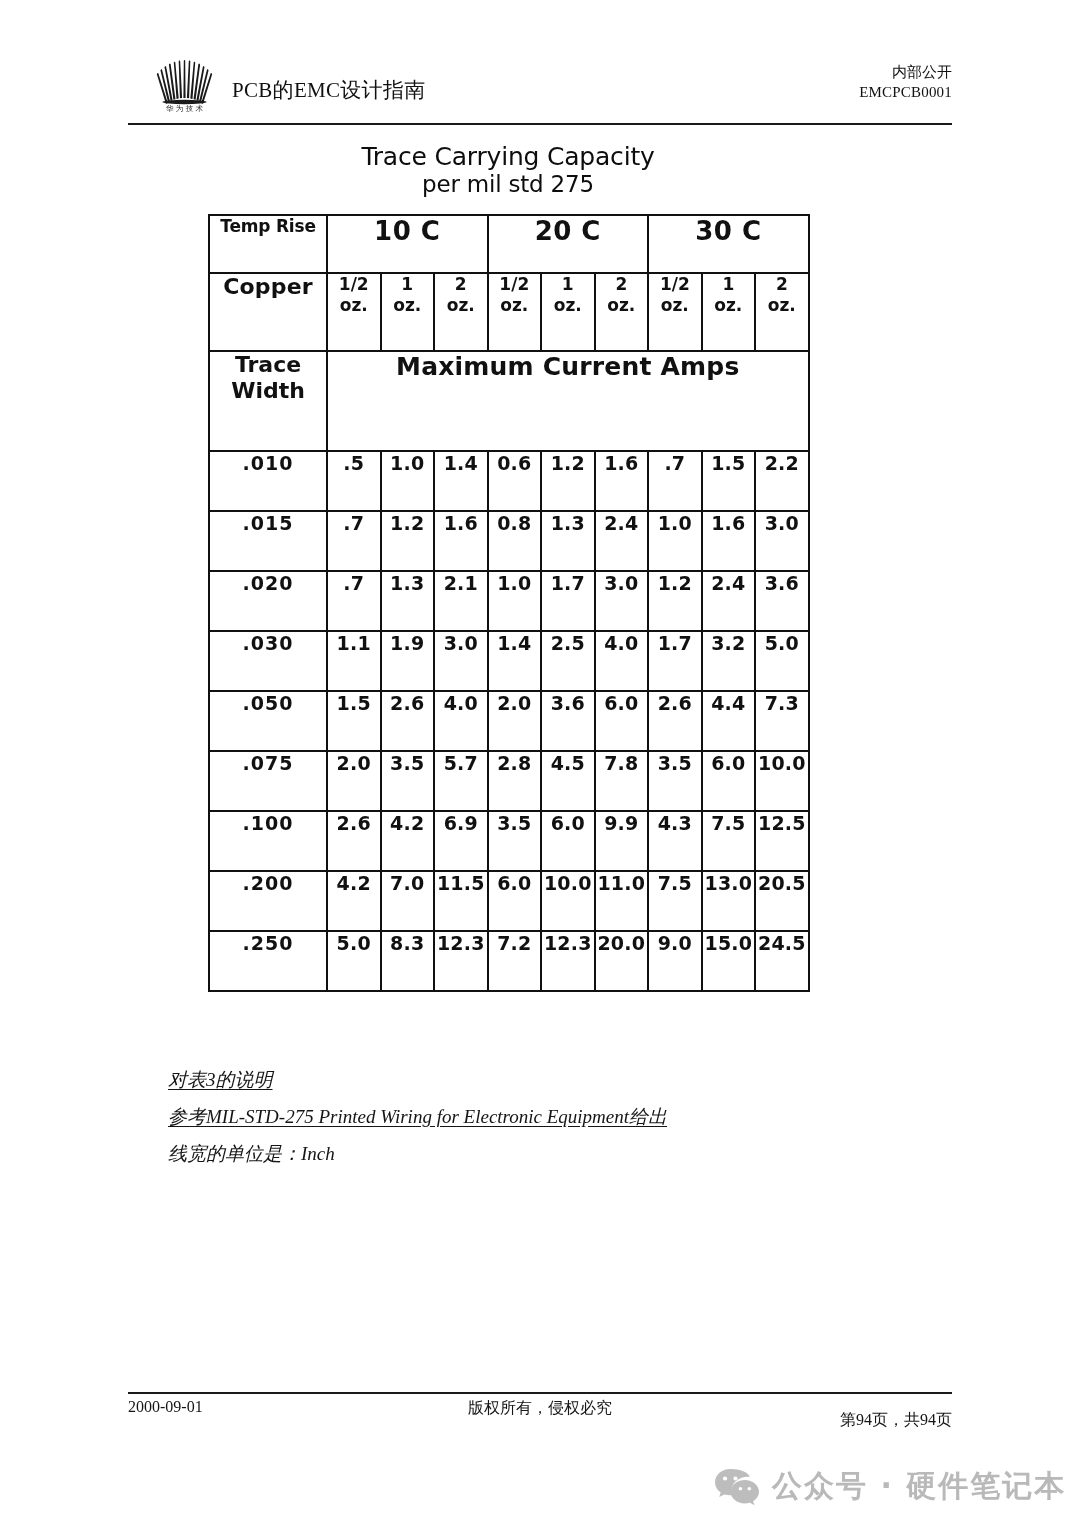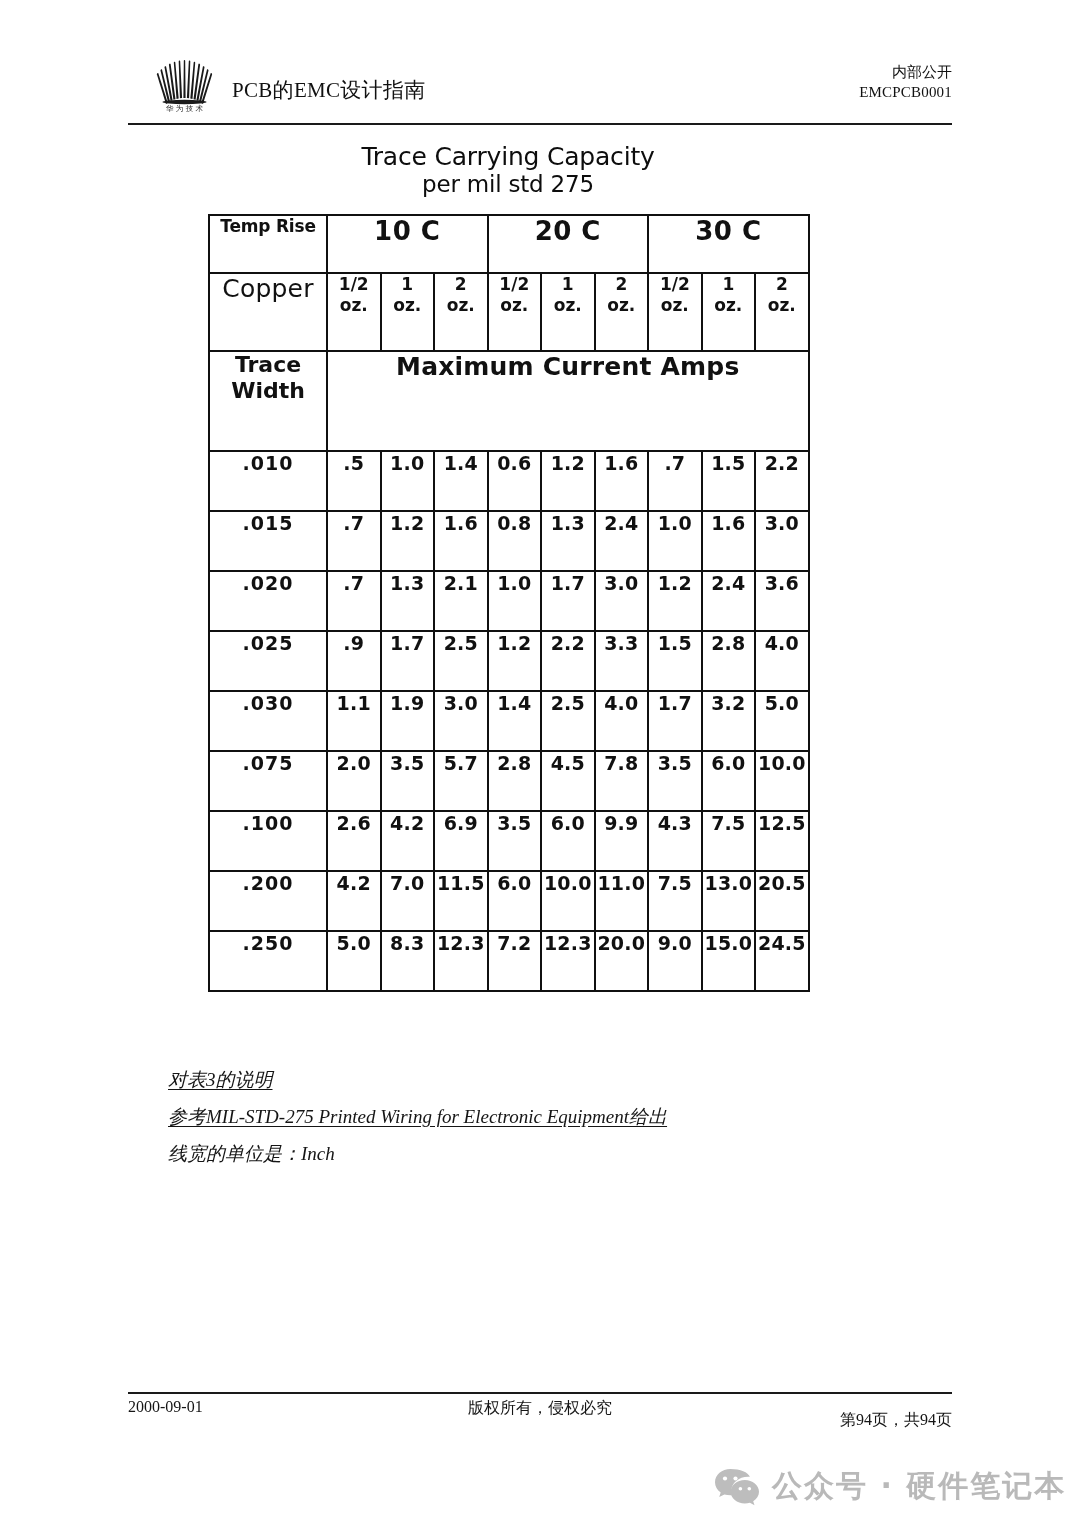--- a/index.html
+++ b/index.html
@@ -114,22 +114,22 @@
     padding-top: 8px;
     letter-spacing: -0.2px;
   }
   .lbl-tempval {
     font-size: 26px;
     font-weight: bold;
     padding-top: 6px;
     letter-spacing: 0.5px;
   }
   .lbl-copper {
-    font-size: 25px;
-    font-weight: normal;
+    font-size: 22px;
+    font-weight: bold;
     padding-top: 16px;
     letter-spacing: 0.2px;
   }
   .lbl-oz {
     font-size: 17px;
     font-weight: bold;
     padding-top: 8px;
     line-height: 1.28;
   }
   .lbl-oz .oz-unit { display:block; }
@@ -376,42 +376,42 @@
         <td class="cell-amp">1.3</td>
         <td class="cell-amp">2.1</td>
         <td class="cell-amp">1.0</td>
         <td class="cell-amp">1.7</td>
         <td class="cell-amp">3.0</td>
         <td class="cell-amp">1.2</td>
         <td class="cell-amp">2.4</td>
         <td class="cell-amp">3.6</td>
       </tr>
       <tr class="row-data">
-        <td class="cell-width">.025</td>
-        <td class="cell-amp">.9</td>
-        <td class="cell-amp">1.7</td>
-        <td class="cell-amp">2.5</td>
-        <td class="cell-amp">1.2</td>
-        <td class="cell-amp">2.2</td>
-        <td class="cell-amp">3.3</td>
-        <td class="cell-amp">1.5</td>
-        <td class="cell-amp">2.8</td>
-        <td class="cell-amp">4.0</td>
-      </tr>
-      <tr class="row-data">
         <td class="cell-width">.030</td>
         <td class="cell-amp">1.1</td>
         <td class="cell-amp">1.9</td>
         <td class="cell-amp">3.0</td>
         <td class="cell-amp">1.4</td>
         <td class="cell-amp">2.5</td>
         <td class="cell-amp">4.0</td>
         <td class="cell-amp">1.7</td>
         <td class="cell-amp">3.2</td>
         <td class="cell-amp">5.0</td>
+      </tr>
+      <tr class="row-data">
+        <td class="cell-width">.050</td>
+        <td class="cell-amp">1.5</td>
+        <td class="cell-amp">2.6</td>
+        <td class="cell-amp">4.0</td>
+        <td class="cell-amp">2.0</td>
+        <td class="cell-amp">3.6</td>
+        <td class="cell-amp">6.0</td>
+        <td class="cell-amp">2.6</td>
+        <td class="cell-amp">4.4</td>
+        <td class="cell-amp">7.3</td>
       </tr>
       <tr class="row-data">
         <td class="cell-width">.075</td>
         <td class="cell-amp">2.0</td>
         <td class="cell-amp">3.5</td>
         <td class="cell-amp">5.7</td>
         <td class="cell-amp">2.8</td>
         <td class="cell-amp">4.5</td>
         <td class="cell-amp">7.8</td>
         <td class="cell-amp">3.5</td>

